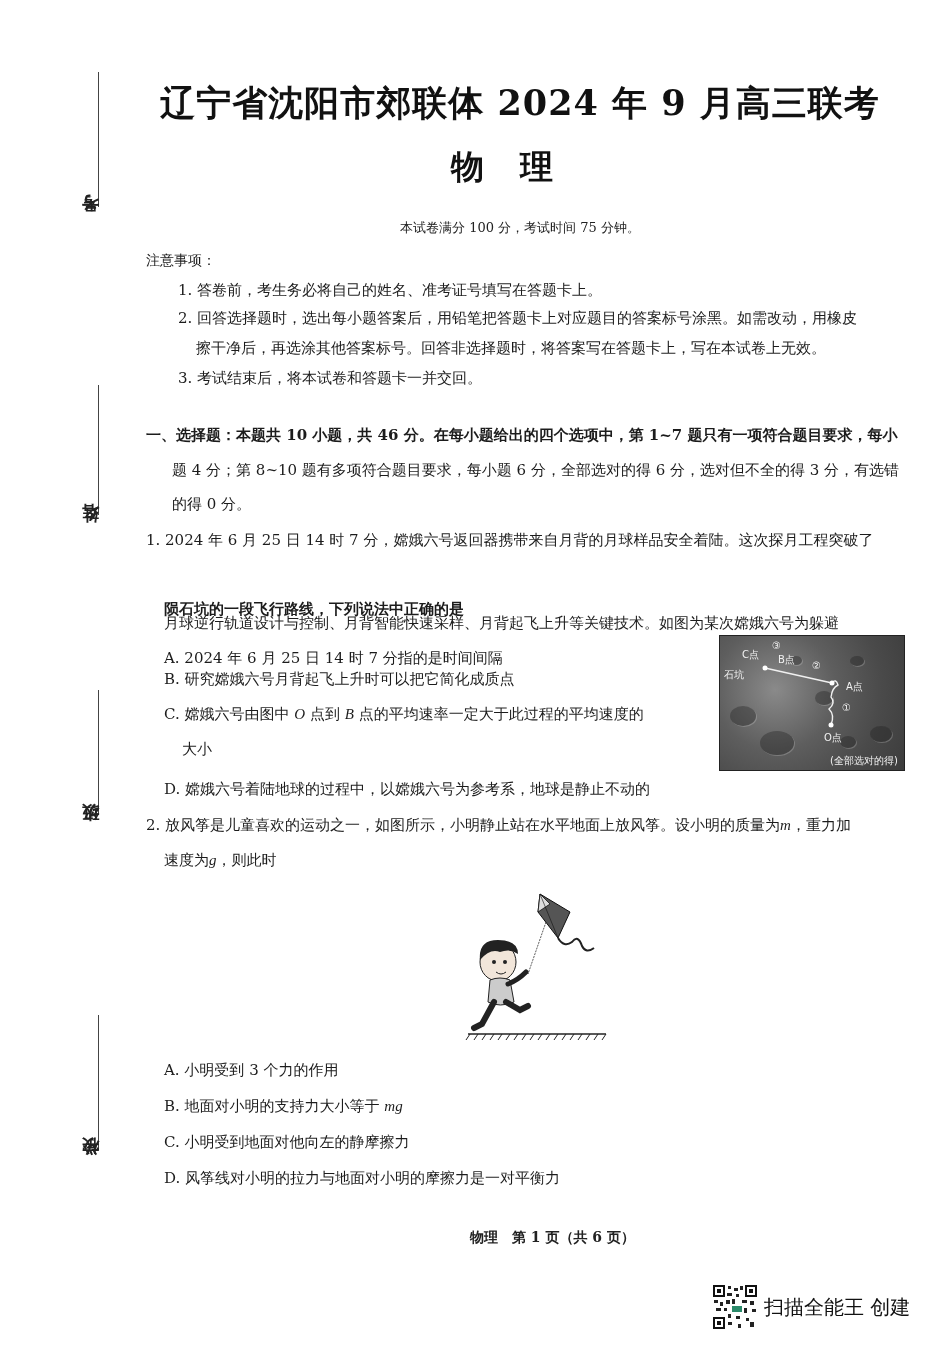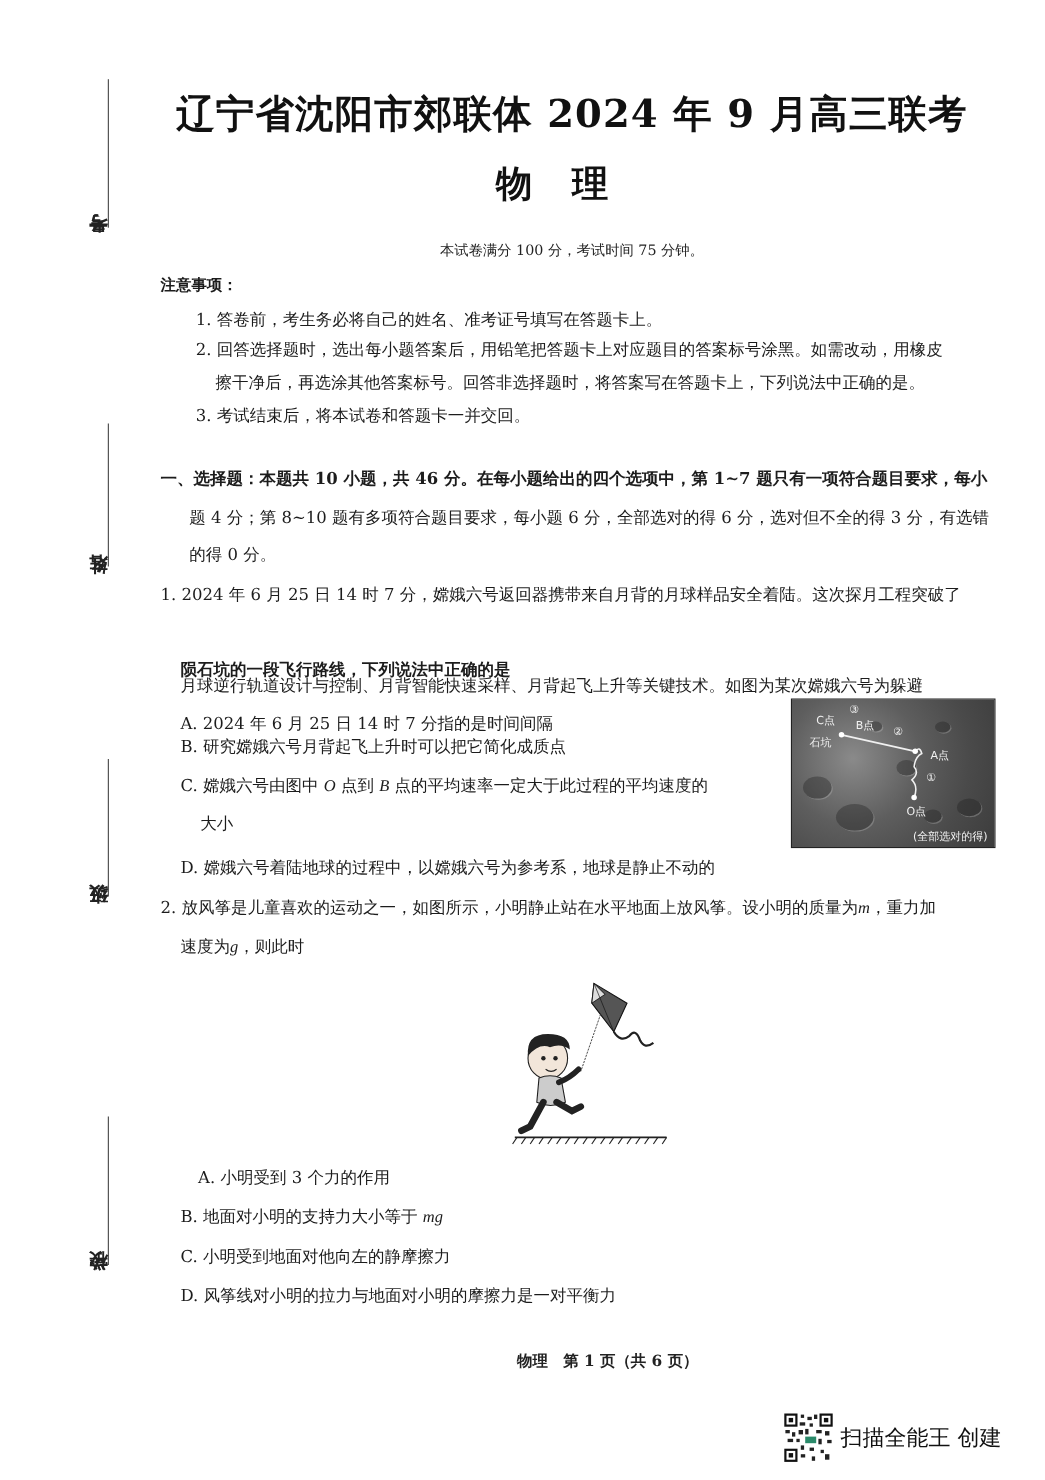--- a/index.html
+++ b/index.html
@@ -20,21 +20,21 @@
   }
   .subject {
     position:absolute; left:0; width:1040px; top:145px; text-align:center;
     font-size:33px; font-weight:bold; letter-spacing:36px; color:#111;
   }
   .meta {
     position:absolute; left:0; width:1040px; top:219px; text-align:center;
     font-size:13px; color:#222;
   }
   .line { position:absolute; font-size:15px; line-height:20px; white-space:nowrap; color:#1c1c1c; }
-  .b { font-weight:bold; }
+  .b { font-weight:normal; }
   .it { font-style:italic; font-family:"Liberation Serif",serif; }
   .moon {
     position:absolute; left:719px; top:635px; width:184px; height:134px;
     background:radial-gradient(circle at 30% 40%, #8a8a8a 0%, #5e5e5e 40%, #4a4a4a 70%, #3c3c3c 100%);
     border:1px solid #222; overflow:hidden;
   }
   .moon .crater { position:absolute; border-radius:50%; background:rgba(30,30,30,0.35); box-shadow:1px 1px 0 rgba(220,220,220,0.25); }
   .moon .lbl { position:absolute; color:#f2f2f2; font-size:10px; font-family:"DejaVu Sans",sans-serif; white-space:nowrap; }
   .kite-fig { position:absolute; left:458px; top:882px; width:156px; height:166px; }
   .footer {
@@ -56,21 +56,21 @@
 <div class="bind-line" style="top:1015px;height:135px;"></div>
 <div class="bind-label" style="top:1152px;height:34px;">学校</div>
 
 <div class="title">辽宁省沈阳市郊联体 2024 年 9 月高三联考</div>
 <div class="subject">物理</div>
 <div class="meta">本试卷满分 100 分，考试时间 75 分钟。</div>
 
 <div class="line b" style="left:146px;top:250px;font-size:14px;">注意事项：</div>
 <div class="line" style="left:178px;top:280px;text-align:center;">1. 答卷前，考生务必将自己的姓名、准考证号填写在答题卡上。</div>
 <div class="line" style="left:178px;top:308px;">2. 回答选择题时，选出每小题答案后，用铅笔把答题卡上对应题目的答案标号涂黑。如需改动，用橡皮</div>
-<div class="line" style="left:196px;top:338px;">擦干净后，再选涂其他答案标号。回答非选择题时，将答案写在答题卡上，下列说法中正确的是。</div>
+<div class="line" style="left:196px;top:338px;">擦干净后，再选涂其他答案标号。回答非选择题时，将答案写在答题卡上，写在本试卷上无效。</div>
 <div class="line" style="left:178px;top:368px;">3. 考试结束后，将本试卷和答题卡一并交回。</div>
 
 <div class="line" style="left:146px;top:425px;font-weight:bold;">一、选择题：本题共 10 小题，共 46 分。在每小题给出的四个选项中，第 1~7 题只有一项符合题目要求，每小</div>
 <div class="line" style="left:172px;top:460px;">题 4 分；第 8~10 题有多项符合题目要求，每小题 6 分，全部选对的得 6 分，选对但不全的得 3 分，有选错</div>
 <div class="line" style="left:172px;top:494px;text-align:center;">的得 0 分。</div>
 
 <div>
   <div class="line" style="left:146px;top:530px;">1. 2024 年 6 月 25 日 14 时 7 分，嫦娥六号返回器携带来自月背的月球样品安全着陆。这次探月工程突破了</div>
   <div class="line" style="left:164px;top:565px;margin-top:48px;">月球逆行轨道设计与控制、月背智能快速采样、月背起飞上升等关键技术。如图为某次嫦娥六号为躲避</div>
   <div class="line" style="left:164px;top:599px;font-weight:bold;">陨石坑的一段飞行路线，下列说法中正确的是</div>
@@ -99,21 +99,21 @@
       <polyline points="45,32 112,47" stroke="#f0f0f0" stroke-width="1.6" fill="none"></polyline>
       <path d="M112,47 q4,-5 6,2 q-6,3 -7,12 q5,6 -2,12 q6,6 2,16" stroke="#f0f0f0" stroke-width="1.4" fill="none"></path>
       <circle cx="45" cy="32" r="2.5" fill="#fff"></circle>
       <circle cx="112" cy="47" r="2.5" fill="#fff"></circle>
       <circle cx="111" cy="89" r="2.5" fill="#fff"></circle>
     </svg>
     <span class="lbl" style="left:22px;top:12px;">C点</span>
     <span class="lbl" style="left:52px;top:4px;">③</span>
     <span class="lbl" style="left:58px;top:17px;">B点</span>
     <span class="lbl" style="left:92px;top:24px;">②</span>
-    <span class="lbl" style="left:16px;top:32px;">石坑</span>
+    <span class="lbl" style="left:4px;top:32px;">石坑</span>
     <span class="lbl" style="left:126px;top:44px;">A点</span>
     <span class="lbl" style="left:122px;top:66px;">①</span>
     <span class="lbl" style="left:104px;top:95px;">O点</span>
     <span class="lbl" style="left:110px;top:118px;">(全部选对的得)</span>
   </div>
 </div>
 
 <div>
   <div class="line" style="left:146px;top:815px;">
     <span>2. 放风筝是儿童喜欢的运动之一，如图所示，小明静止站在水平地面上放风筝。设小明的质量为</span><span class="it">m</span><span>，重力加</span>
@@ -159,21 +159,21 @@
         <line x1="100" y1="152" x2="96" y2="158"></line>
       <line x1="108" y1="152" x2="104" y2="158"></line>
         <line x1="116" y1="152" x2="112" y2="158"></line>
         <line x1="124" y1="152" x2="120" y2="158"></line>
       <line x1="132" y1="152" x2="128" y2="158"></line>
         <line x1="140" y1="152" x2="136" y2="158"></line>
         <line x1="148" y1="152" x2="144" y2="158"></line>
     </g>
   </svg>
 
-  <div class="line" style="left:180px;top:1060px;">A. 小明受到 3 个力的作用</div>
+  <div class="line" style="left:164px;top:1060px;">A. 小明受到 3 个力的作用</div>
   <div class="line" style="left:164px;top:1096px;">
     <span>B. 地面对小明的支持力大小等于</span>
     <span class="it">mg</span>
   </div>
   <div class="line" style="left:164px;top:1132px;">C. 小明受到地面对他向左的静摩擦力</div>
   <div class="line" style="left:164px;top:1168px;">D. 风筝线对小明的拉力与地面对小明的摩擦力是一对平衡力</div>
 </div>
 
 <div class="footer">物理　第 1 页（共 6 页）</div>
 

